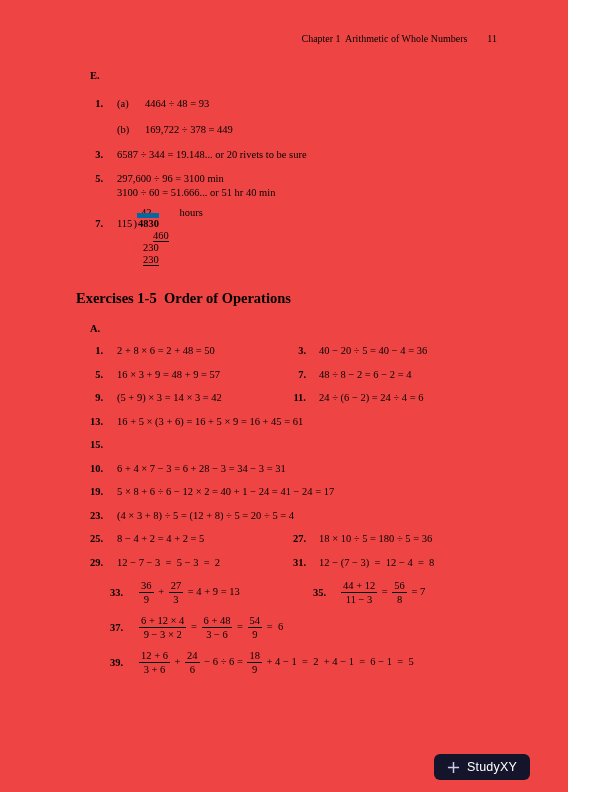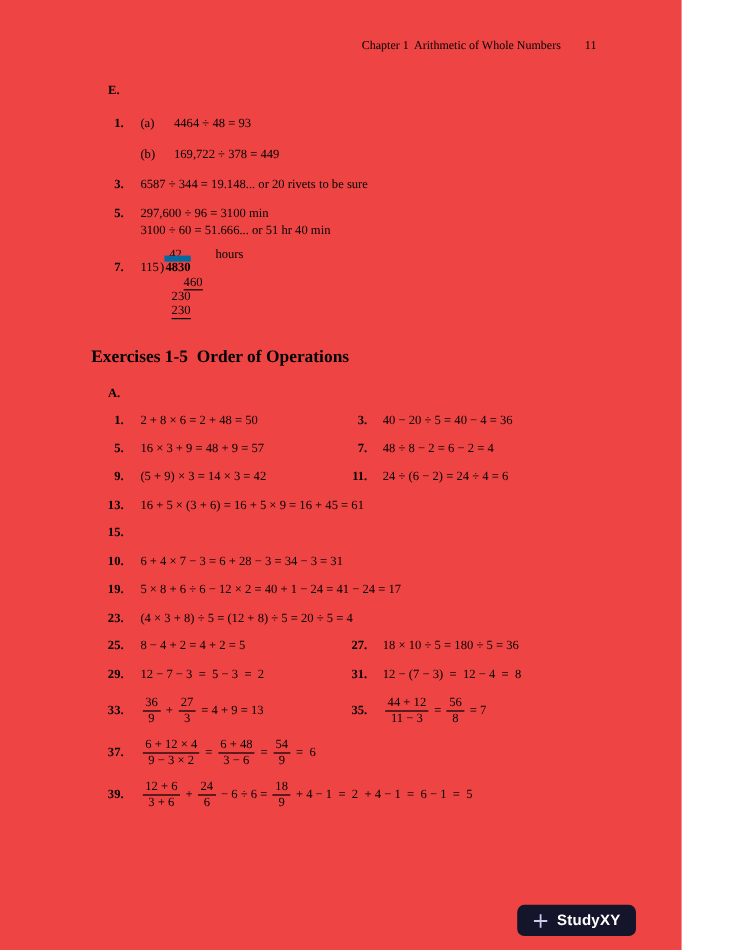--- a/index.html
+++ b/index.html
@@ -72,21 +72,21 @@
     display: grid;
     grid-template-columns: 27px 176px 27px auto;
     padding-left: 76px;
     line-height: 11px;
     margin-bottom: 12.5px;
     align-items: baseline;
   }
   .ptext { padding-left: 14px; }
   .rtext { padding-left: 13px; }
   .span-rest { grid-column: 2 / 5; padding-left: 14px; }
-  .frac-row { margin-top: 3px; margin-bottom: 10px; align-items: center; line-height: 12px; }
+  .frac-row { margin-top: 3px; margin-bottom: 10px; align-items: center; line-height: 12px; margin-left: 20px; }
 
   .frac {
     display: inline-block;
     vertical-align: middle;
     text-align: center;
     line-height: 11px;
     margin: 0 2px;
   }
   .frac .fn { display: block; padding: 0 2px 1px 2px; }
   .frac .fd { display: block; border-top: 1px solid #000; padding: 1px 2px 0 2px; }
@@ -98,21 +98,21 @@
     background: #14142b;
     border-radius: 6px;
     padding: 6px 13px;
     display: flex;
     align-items: center;
     gap: 7px;
   }
   .logo .logo-text {
     color: #ffffff;
     font-family: "Liberation Sans", sans-serif;
-    font-weight: bold;
+    font-weight: normal;
     font-size: 12.5px;
     letter-spacing: 0.2px;
   }
 </style>
 </head>
 <body>
 
 <div class="page">
 
   <header class="header">

